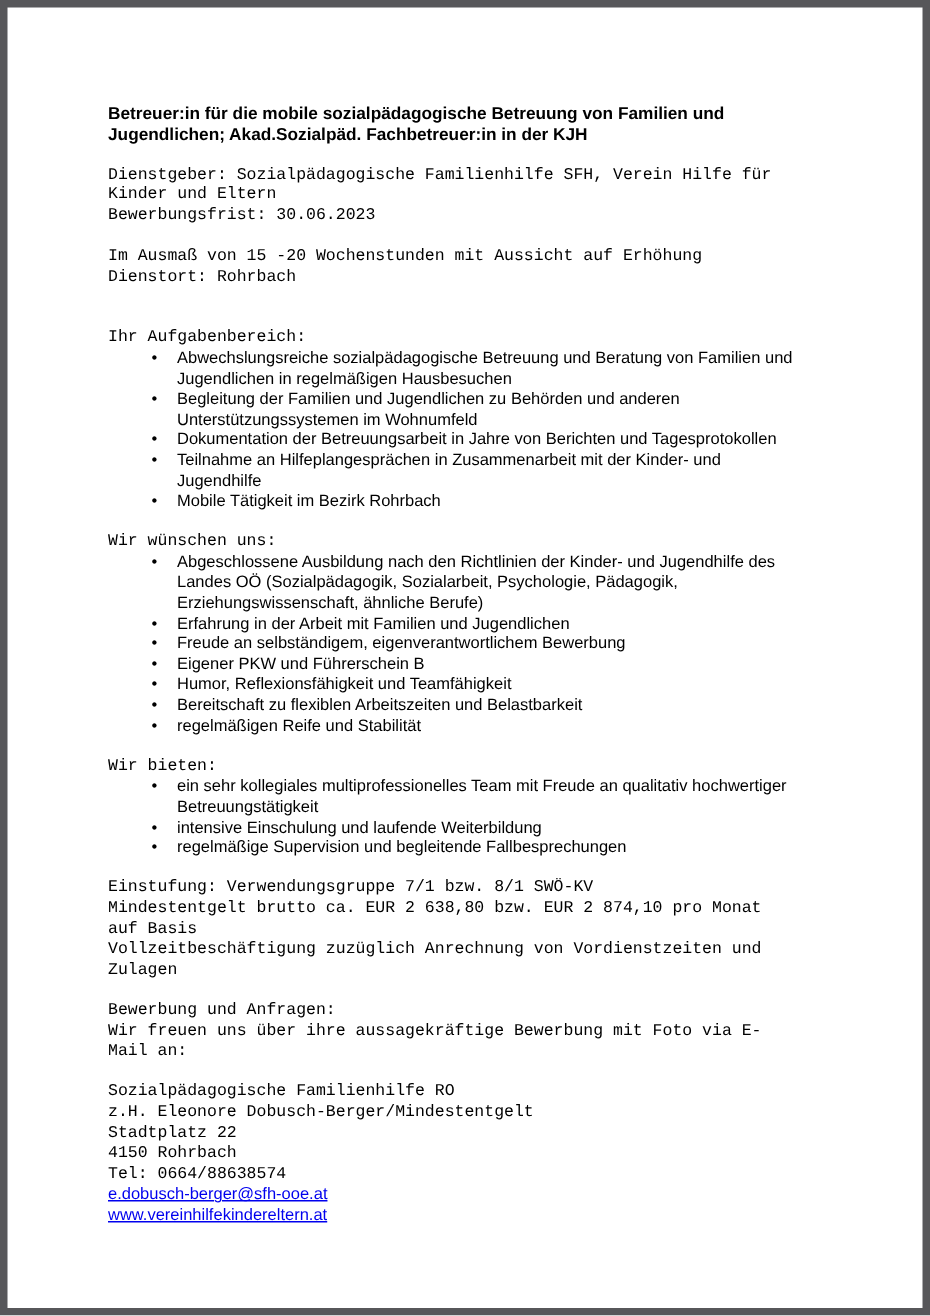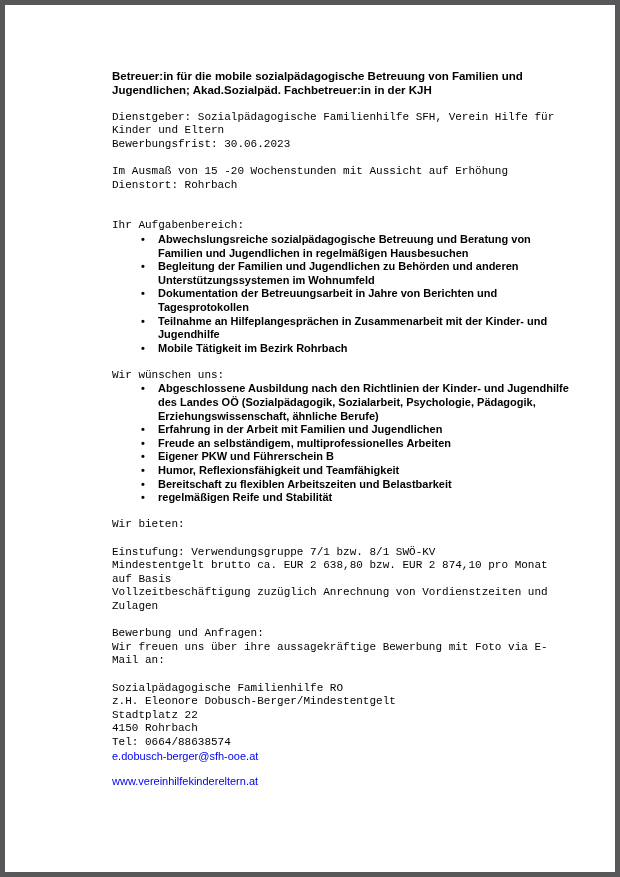--- a/index.html
+++ b/index.html
@@ -31,39 +31,39 @@
   ul.blist {
     margin: 0;
     padding: 0;
     list-style: none;
     width: 463px;
   }
   ul.blist li {
     position: relative;
     padding-left: 46px;
     width: 417px;
-    font-weight: bold;
   }
   ul.blist li::before {
     content: "\2022";
     position: absolute;
     left: 29px;
     top: 0;
   }
   .link {
     display: block;
     width: fit-content;
     color: #0000ee;
+    text-decoration: underline;
     cursor: pointer;
   }
 </style>
 </head>
 <body>
 
-<div class="frame" style="border-color: rgb(87, 87, 90); padding-left: 40px;">
+<div class="frame" style="border-color: rgb(87, 87, 90);">
   <div class="doc">
 
     <p class="title">Betreuer:in für die mobile sozialpädagogische Betreuung von Familien und Jugendlichen; Akad.Sozialpäd. Fachbetreuer:in in der KJH</p>
 
     <div class="sp"></div>
 
     <div class="line">Dienstgeber: Sozialpädagogische Familienhilfe SFH, Verein Hilfe für Kinder und Eltern</div>
     <div class="line">Bewerbungsfrist: 30.06.2023</div>
 
     <div class="sp"></div>
@@ -81,46 +81,51 @@
       <li>Teilnahme an Hilfeplangesprächen in Zusammenarbeit mit der Kinder- und Jugendhilfe</li>
       <li>Mobile Tätigkeit im Bezirk Rohrbach</li>
     </ul>
 
     <div class="sp"></div>
 
     <div class="line">Wir wünschen uns:</div>
     <ul class="blist">
       <li>Abgeschlossene Ausbildung nach den Richtlinien der Kinder- und Jugendhilfe des Landes OÖ (Sozialpädagogik, Sozialarbeit, Psychologie, Pädagogik, Erziehungswissenschaft, ähnliche Berufe)</li>
       <li>Erfahrung in der Arbeit mit Familien und Jugendlichen</li>
-      <li>Freude an selbständigem, multiprofessionelles Arbeiten</li>
+      <li>Freude an selbständigem, eigenverantwortlichem Bewerbung</li>
       <li>Eigener PKW und Führerschein B</li>
       <li>Humor, Reflexionsfähigkeit und Teamfähigkeit</li>
       <li>Bereitschaft zu flexiblen Arbeitszeiten und Belastbarkeit</li>
       <li>regelmäßigen Reife und Stabilität</li>
     </ul>
 
     <div class="sp"></div>
 
     <div class="line">Wir bieten:</div>
+    <ul class="blist">
+      <li>ein sehr kollegiales multiprofessionelles Team mit Freude an qualitativ hochwertiger Betreuungstätigkeit</li>
+      <li>intensive Einschulung und laufende Weiterbildung</li>
+      <li>regelmäßige Supervision und begleitende Fallbesprechungen</li>
+    </ul>
 
     <div class="sp"></div>
 
     <div class="line">Einstufung: Verwendungsgruppe 7/1 bzw. 8/1 SWÖ-KV</div>
     <div class="line">Mindestentgelt brutto ca. EUR 2 638,80 bzw. EUR 2 874,10 pro Monat auf Basis</div>
     <div class="line">Vollzeitbeschäftigung zuzüglich Anrechnung von Vordienstzeiten und Zulagen</div>
 
     <div class="sp"></div>
 
     <div class="line">Bewerbung und Anfragen:</div>
     <div class="line">Wir freuen uns über ihre aussagekräftige Bewerbung mit Foto via E-Mail an:</div>
 
     <div class="sp"></div>
 
     <div class="line">Sozialpädagogische Familienhilfe RO</div>
     <div class="line">z.H. Eleonore Dobusch-Berger/Mindestentgelt</div>
     <div class="line">Stadtplatz 22</div>
     <div class="line">4150 Rohrbach</div>
     <div class="line">Tel: 0664/88638574</div>
     <a class="link" style="color: rgb(0, 0, 238);">e.dobusch-berger@sfh-ooe.at</a>
-    <a class="link" style="color: rgb(0, 0, 238); margin-top: 12px;">www.vereinhilfekindereltern.at</a>
+    <a class="link" style="color: rgb(0, 0, 238);">www.vereinhilfekindereltern.at</a>
 
   </div>
 </div>
 
 </body></html>

